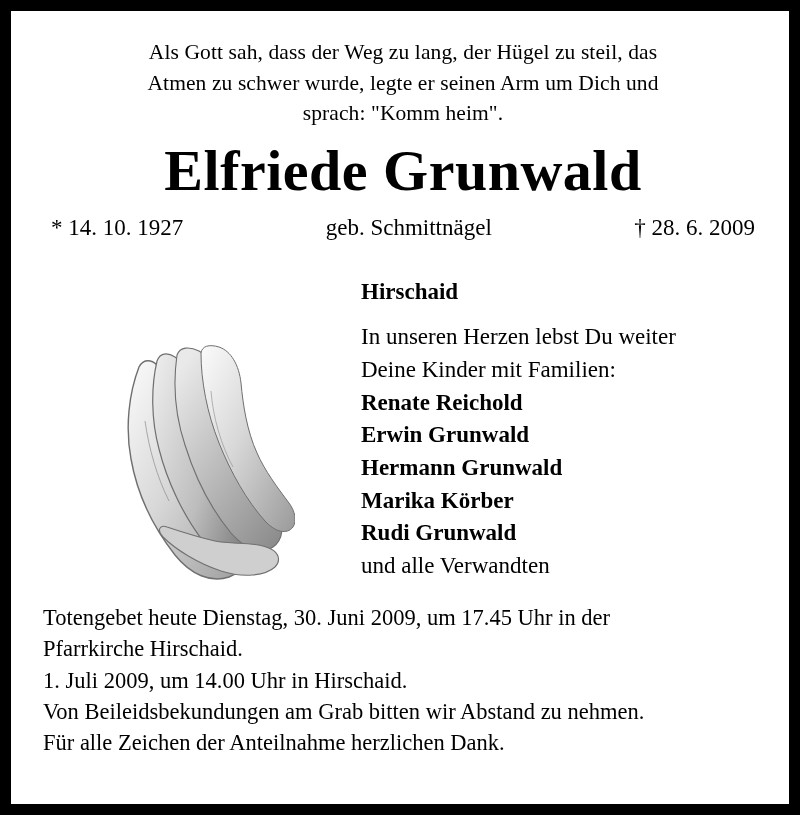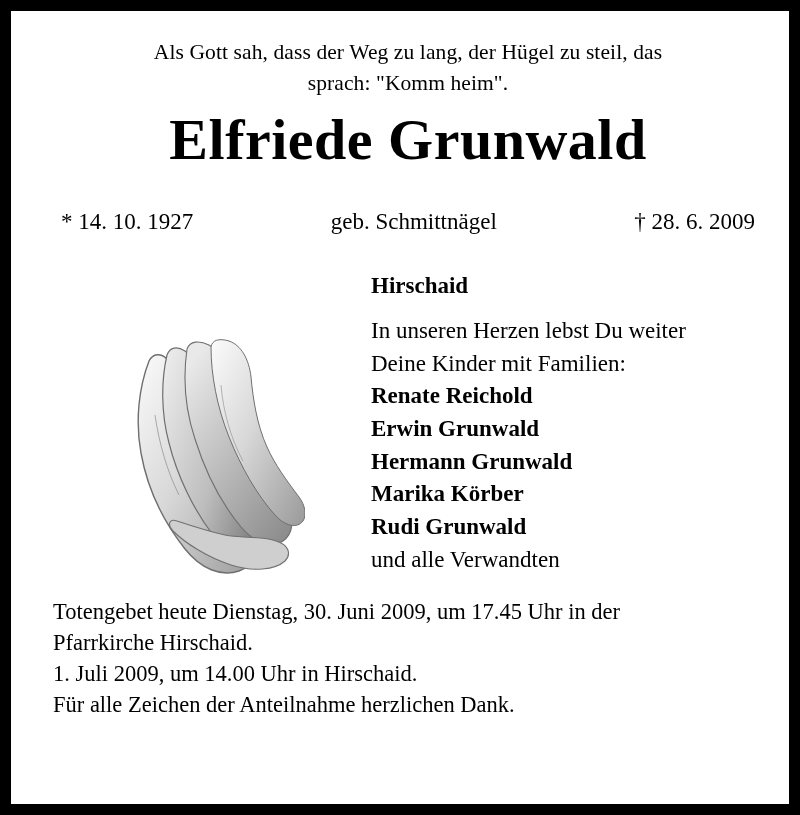--- a/index.html
+++ b/index.html
@@ -12,21 +12,21 @@
     height: 815px;
     font-family: "Liberation Serif", serif;
     color: #000000;
     overflow: hidden;
   }
   .obituary {
     box-sizing: border-box;
     width: 800px;
     height: 815px;
     border: 11px solid #000000;
-    padding: 18px 26px 10px 42px;
+    padding: 18px 26px 10px 32px;
     background: #ffffff;
     position: relative;
   }
   .verse {
     text-align: center;
     font-size: 21.5px;
     line-height: 1.42;
     letter-spacing: 0.1px;
     margin: 8px 22px 0 22px;
   }
@@ -36,27 +36,27 @@
     font-weight: bold;
     font-size: 58px;
     letter-spacing: 0.5px;
     margin-top: 12px;
     margin-bottom: 4px;
     line-height: 1.05;
   }
   .dates {
     display: flex;
     justify-content: space-between;
-    align-items: flex-end;
+    align-items: flex-start;
     font-size: 23px;
     margin-top: 14px;
     padding: 0 8px;
   }
   .dates .birth { white-space: nowrap; }
-  .dates .maiden { white-space: nowrap; margin-top: 24px; }
+  .dates .maiden { white-space: nowrap; }
   .dates .death { white-space: nowrap; }
   .place {
     font-weight: bold;
     font-size: 23px;
     margin-top: 38px;
     margin-left: 318px;
   }
   .middle {
     position: relative;
     margin-top: 16px;
@@ -82,20 +82,21 @@
   }
   .services div { white-space: nowrap; }
 </style>
 </head>
 <body>
 
 <div class="obituary">
 
   <div class="verse">
     <div>Als Gott sah, dass der Weg zu lang, der Hügel zu steil, das</div>
+    <div>Atmen zu schwer wurde, legte er seinen Arm um Dich und</div>
     <div>sprach: "Komm heim".</div>
   </div>
 
   <div class="name">Elfriede Grunwald</div>
 
   <div class="dates">
     <span class="birth">* 14. 10. 1927</span>
     <span class="maiden">geb. Schmittnägel</span>
     <span class="death">† 28. 6. 2009</span>
   </div>
@@ -142,16 +143,17 @@
       <div class="bold">Rudi Grunwald</div>
       <div>und alle Verwandten</div>
     </div>
 
   </div>
 
   <div class="services">
     <div>Totengebet heute Dienstag, 30. Juni 2009, um 17.45 Uhr in der</div>
     <div>Pfarrkirche Hirschaid.</div>
     <div>1. Juli 2009, um 14.00 Uhr in Hirschaid.</div>
+    <div>Von Beileidsbekundungen am Grab bitten wir Abstand zu nehmen.</div>
     <div>Für alle Zeichen der Anteilnahme herzlichen Dank.</div>
   </div>
 
 </div>
 
 </body></html>

